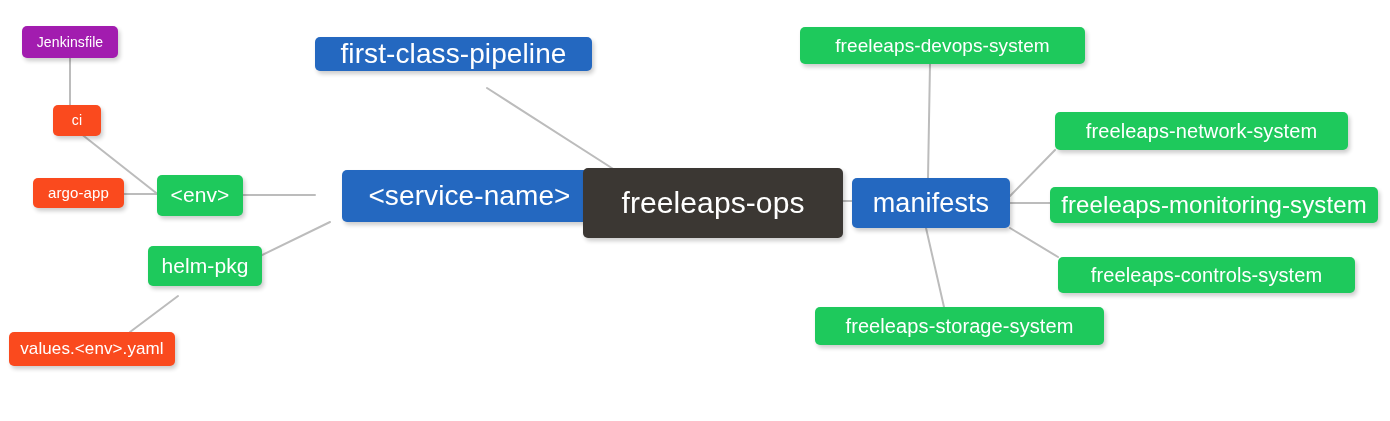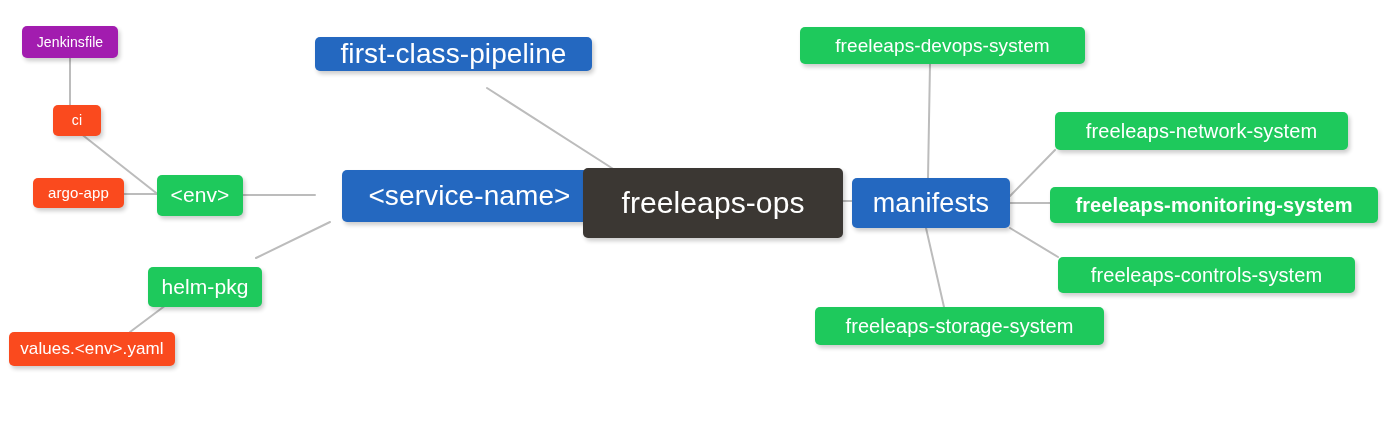--- a/index.html
+++ b/index.html
@@ -88,21 +88,21 @@
       </div>
       <div class="node node-red" style="left: 53px; top: 105px; width: 48px; height: 31px; font-size: 14px;">
         <span>ci</span>
       </div>
       <div class="node node-red" style="left: 33px; top: 178px; width: 91px; height: 30px; font-size: 15px; text-align: right;">
         <span>argo-app</span>
       </div>
       <div class="node node-green" style="left: 157px; top: 175px; width: 86px; height: 41px; font-size: 21px;">
         <span>&lt;env&gt;</span>
       </div>
-      <div class="node node-green" style="left: 148px; top: 267px; width: 114px; height: 40px; font-size: 21px;">
+      <div class="node node-green" style="left: 148px; top: 246px; width: 114px; height: 40px; font-size: 21px;">
         <span>helm-pkg</span>
       </div>
       <div class="node node-red" style="left: 9px; top: 332px; width: 166px; height: 34px; font-size: 17px;">
         <span>values.&lt;env&gt;.yaml</span>
       </div>
       <div class="node node-blue" style="left: 315px; top: 37px; width: 277px; height: 34px; font-size: 28px;">
         <span>first-class-pipeline</span>
       </div>
       <div class="node node-blue" style="left: 315px; top: 170px; width: 255px; height: 52px; font-size: 28px; margin-left: 27px;">
         <span>&lt;service-name&gt;</span>
@@ -112,21 +112,21 @@
       </div>
       <div class="node node-blue" style="left: 852px; top: 178px; width: 158px; height: 50px; font-size: 27px;">
         <span>manifests</span>
       </div>
       <div class="node node-green" style="left: 800px; top: 27px; width: 285px; height: 37px; font-size: 19px;">
         <span>freeleaps-devops-system</span>
       </div>
       <div class="node node-green" style="left: 1055px; top: 112px; width: 293px; height: 38px; font-size: 20px;">
         <span>freeleaps-network-system</span>
       </div>
-      <div class="node node-green" style="left: 1050px; top: 187px; width: 328px; height: 36px; font-size: 20px; font-weight: bold;">
+      <div class="node node-green" style="left: 1050px; top: 187px; width: 328px; height: 36px; font-size: 24px;">
         <span>freeleaps-monitoring-system</span>
       </div>
       <div class="node node-green" style="left: 1058px; top: 257px; width: 297px; height: 36px; font-size: 20px;">
         <span>freeleaps-controls-system</span>
       </div>
       <div class="node node-green" style="left: 815px; top: 307px; width: 289px; height: 38px; font-size: 20px;">
         <span>freeleaps-storage-system</span>
       </div>
     </div>
 

